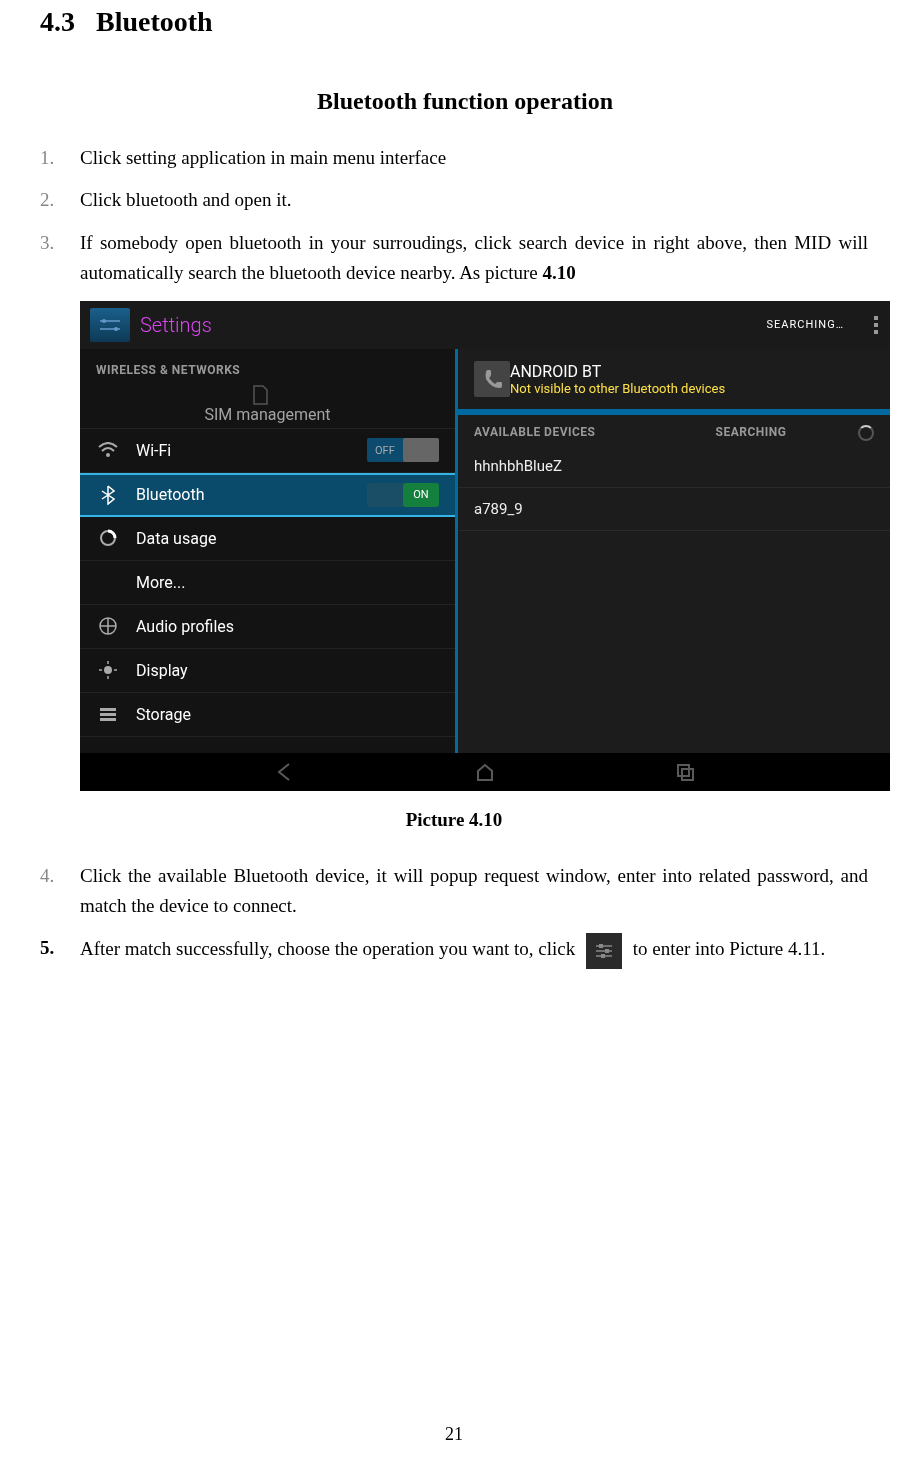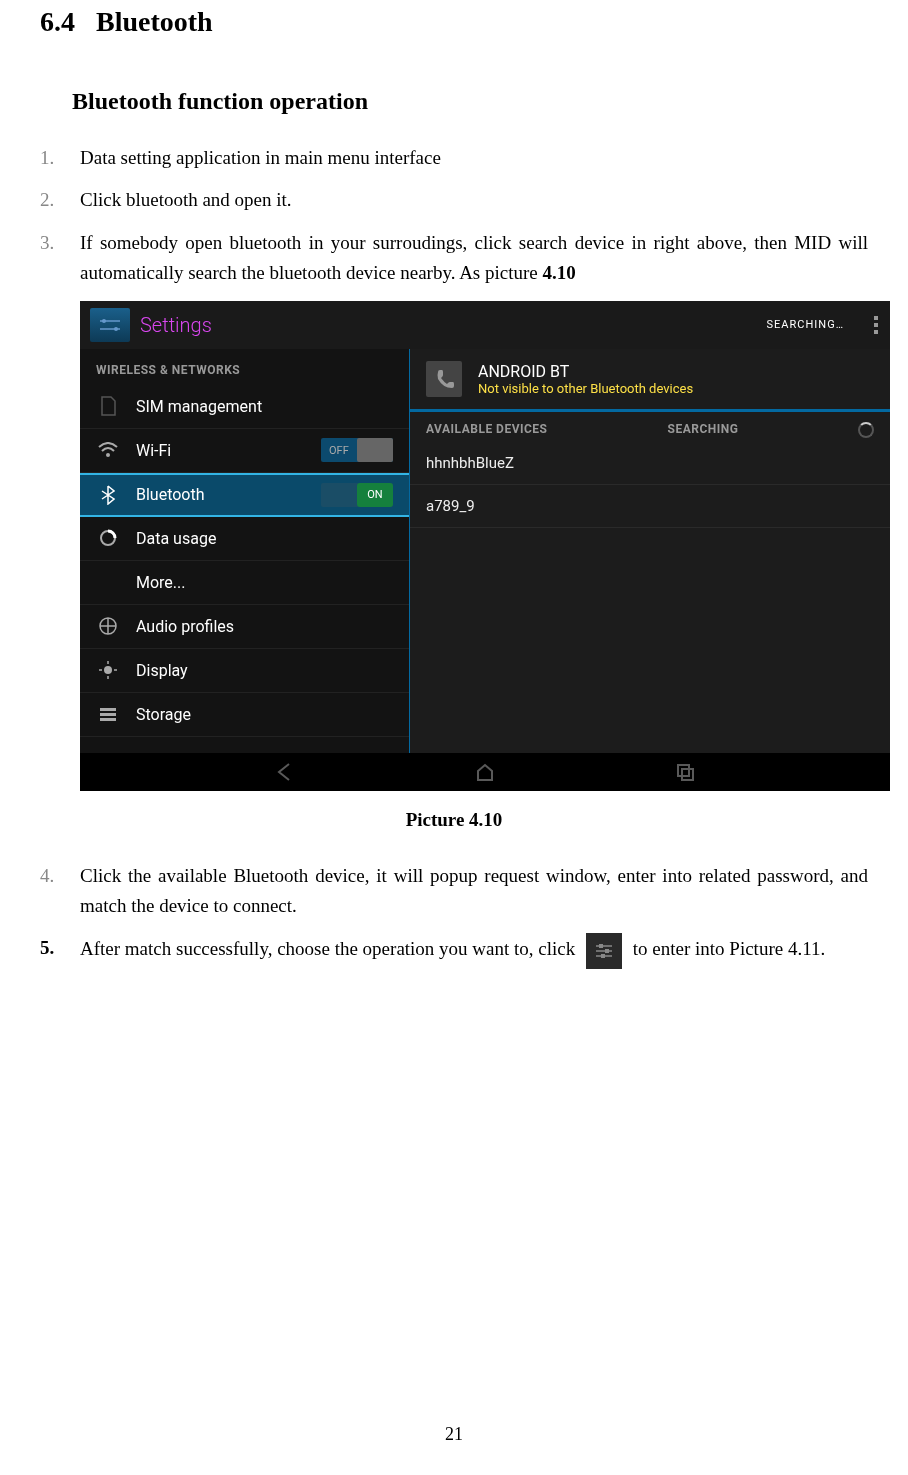--- a/index.html
+++ b/index.html
@@ -13,22 +13,23 @@
       padding: 0 40px;
     }
     .section-heading {
       font-size: 28px;
       font-weight: bold;
       margin-top: 6px;
       margin-bottom: 50px;
     }
     .subsection-heading {
       font-size: 24px;
-      margin-left: 32px;
+      margin-left: 22px;
       margin-bottom: 28px;
+      text-align: center;
     }
     .numbered-list {
       list-style: none;
       font-size: 19px;
       margin-left: 0;
     }
     .numbered-list li {
       display: flex;
       margin-bottom: 12px;
       line-height: 1.6;
@@ -124,41 +125,41 @@
       gap: 3px;
     }
     .ss-menu-dots span {
       width: 4px; height: 4px; background: #999; display: block;
     }
     .ss-body {
       display: flex;
       height: 404px;
     }
     .ss-sidebar {
-      width: 330px;
+      width: 378px;
       background: #131313;
-      border-right: 1px solid #0369a1;
+      border-right: 3px solid #0369a1;
     }
     .ss-section-label {
       color: #999;
       font-size: 12px;
       font-weight: bold;
       padding: 14px 16px 8px 16px;
       letter-spacing: 0.5px;
     }
     .ss-item {
       display: flex;
       align-items: center;
       height: 44px;
       padding: 0 16px;
       color: #fff;
       font-size: 16px;
       border-bottom: 1px solid #222;
     }
-    .ss-item.dim { color: #ffffff; }
+    .ss-item.dim { color: #a3a3a3; flex-direction: column; }
     .ss-item.active {
       background: #0a4a6a;
       border-top: 2px solid #33b5e5;
       border-bottom: 2px solid #33b5e5;
     }
     .ss-item-icon {
       width: 24px;
       margin-right: 16px;
       display: flex;
       align-items: center;
@@ -202,22 +203,22 @@
       color:#fff;
     }
     .ss-main {
       flex: 1;
       background: #1c1c1c;
     }
     .ss-bt-header {
       display: flex;
       align-items: center;
       padding: 12px 16px;
-      border-bottom: 3px solid #0369a1;
-      gap: 16px;
+      border-bottom: 6px solid #0369a1;
+      gap: 0;
     }
     .ss-phone-icon {
       width: 36px; height: 36px;
       background: #444;
       border-radius: 2px;
       display:flex; align-items:center; justify-content:center;
     }
     .ss-bt-name {
       color: #fff;
       font-size: 16px;
@@ -260,30 +261,30 @@
     }
     .ss-nav-btn {
       width: 20px; height: 20px;
       opacity: 0.35;
     }
   </style>
 </head>
 <body>
 
 <h1 class="section-heading">
-  <span>6.4</span>&nbsp;&nbsp;
+  <span>4.3</span>&nbsp;&nbsp;
   <span>Bluetooth</span>
 </h1>
 
 <h2 class="subsection-heading">Bluetooth function operation</h2>
 
 <ol class="numbered-list">
   <li>
     <span class="num">1.</span>
-    <span class="content">Data setting application in main menu interface</span>
+    <span class="content">Click setting application in main menu interface</span>
   </li>
   <li>
     <span class="num">2.</span>
     <span class="content">Click bluetooth and open it.</span>
   </li>
   <li>
     <span class="num">3.</span>
     <span class="content">
       <span>If somebody open bluetooth in your surroudings, click search device in right above, then MID will automatically search the bluetooth device nearby. As picture </span><span class="bold">4.10</span>
     </span>

